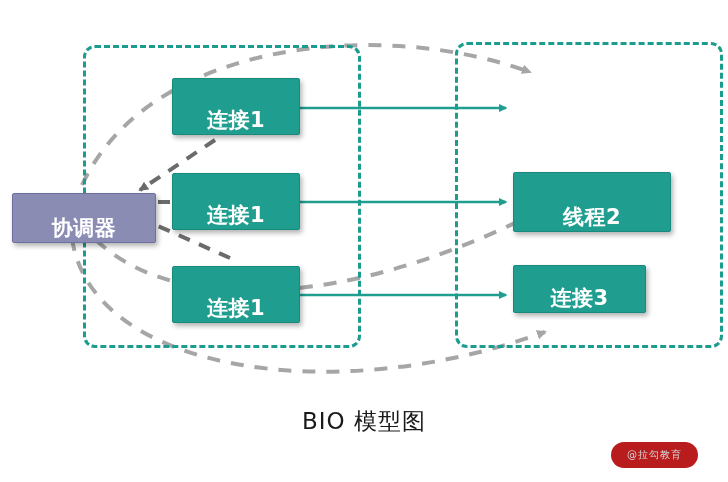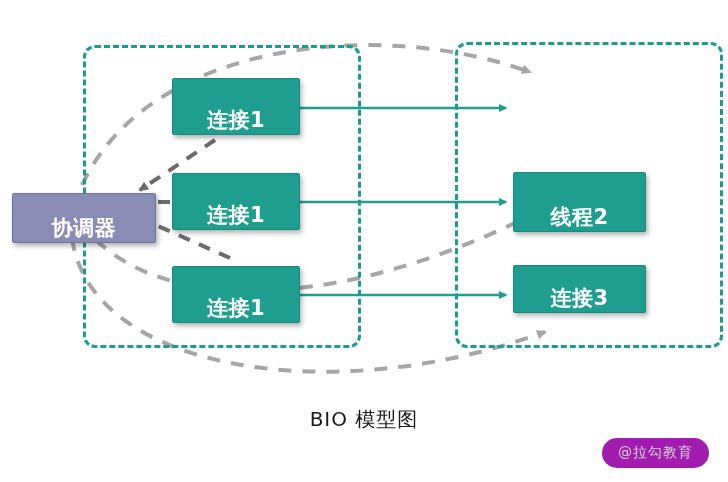--- a/index.html
+++ b/index.html
@@ -79,42 +79,42 @@
     width: 144px;
     height: 50px;
     margin-top: 16px;
   }
   
   #node-conn-1 { left: 172px; top: 78px;  width: 128px; height: 57px; }
   #node-conn-2 { left: 172px; top: 173px; width: 128px; height: 57px; }
   #node-conn-3 { left: 172px; top: 266px; width: 128px; height: 57px; }
   
   #node-thread-1 { left: 513px; top: 78px;  width: 133px; height: 60px; }
-  #node-thread-2 { left: 513px; top: 172px; width: 133px; height: 60px; }
+  #node-thread-2 { left: 513px; top: 172px; width: 158px; height: 60px; }
   #node-thread-3 { left: 513px; top: 265px; width: 133px; height: 48px; }
 
   
   #caption {
     position: absolute;
     left: 0;
     top: 406px;
     width: 728px;
     text-align: center;
-    font-size: 20px;
+    font-size: 23px;
     color: #1a1a1a;
     letter-spacing: 1px;
   }
   
   #watermark {
     position: absolute;
-    right: 19px;
+    right: 30px;
     bottom: 14px;
-    background: #a21caf;
+    background: #b91c1c;
     color: #d3d3d3;
-    font-size: 14px;
+    font-size: 10px;
     padding: 6px 16px;
     border-radius: 16px;
     letter-spacing: 1px;
     user-select: none;
   }
 </style>
 </head>
 <body>
 
 <div id="canvas">

